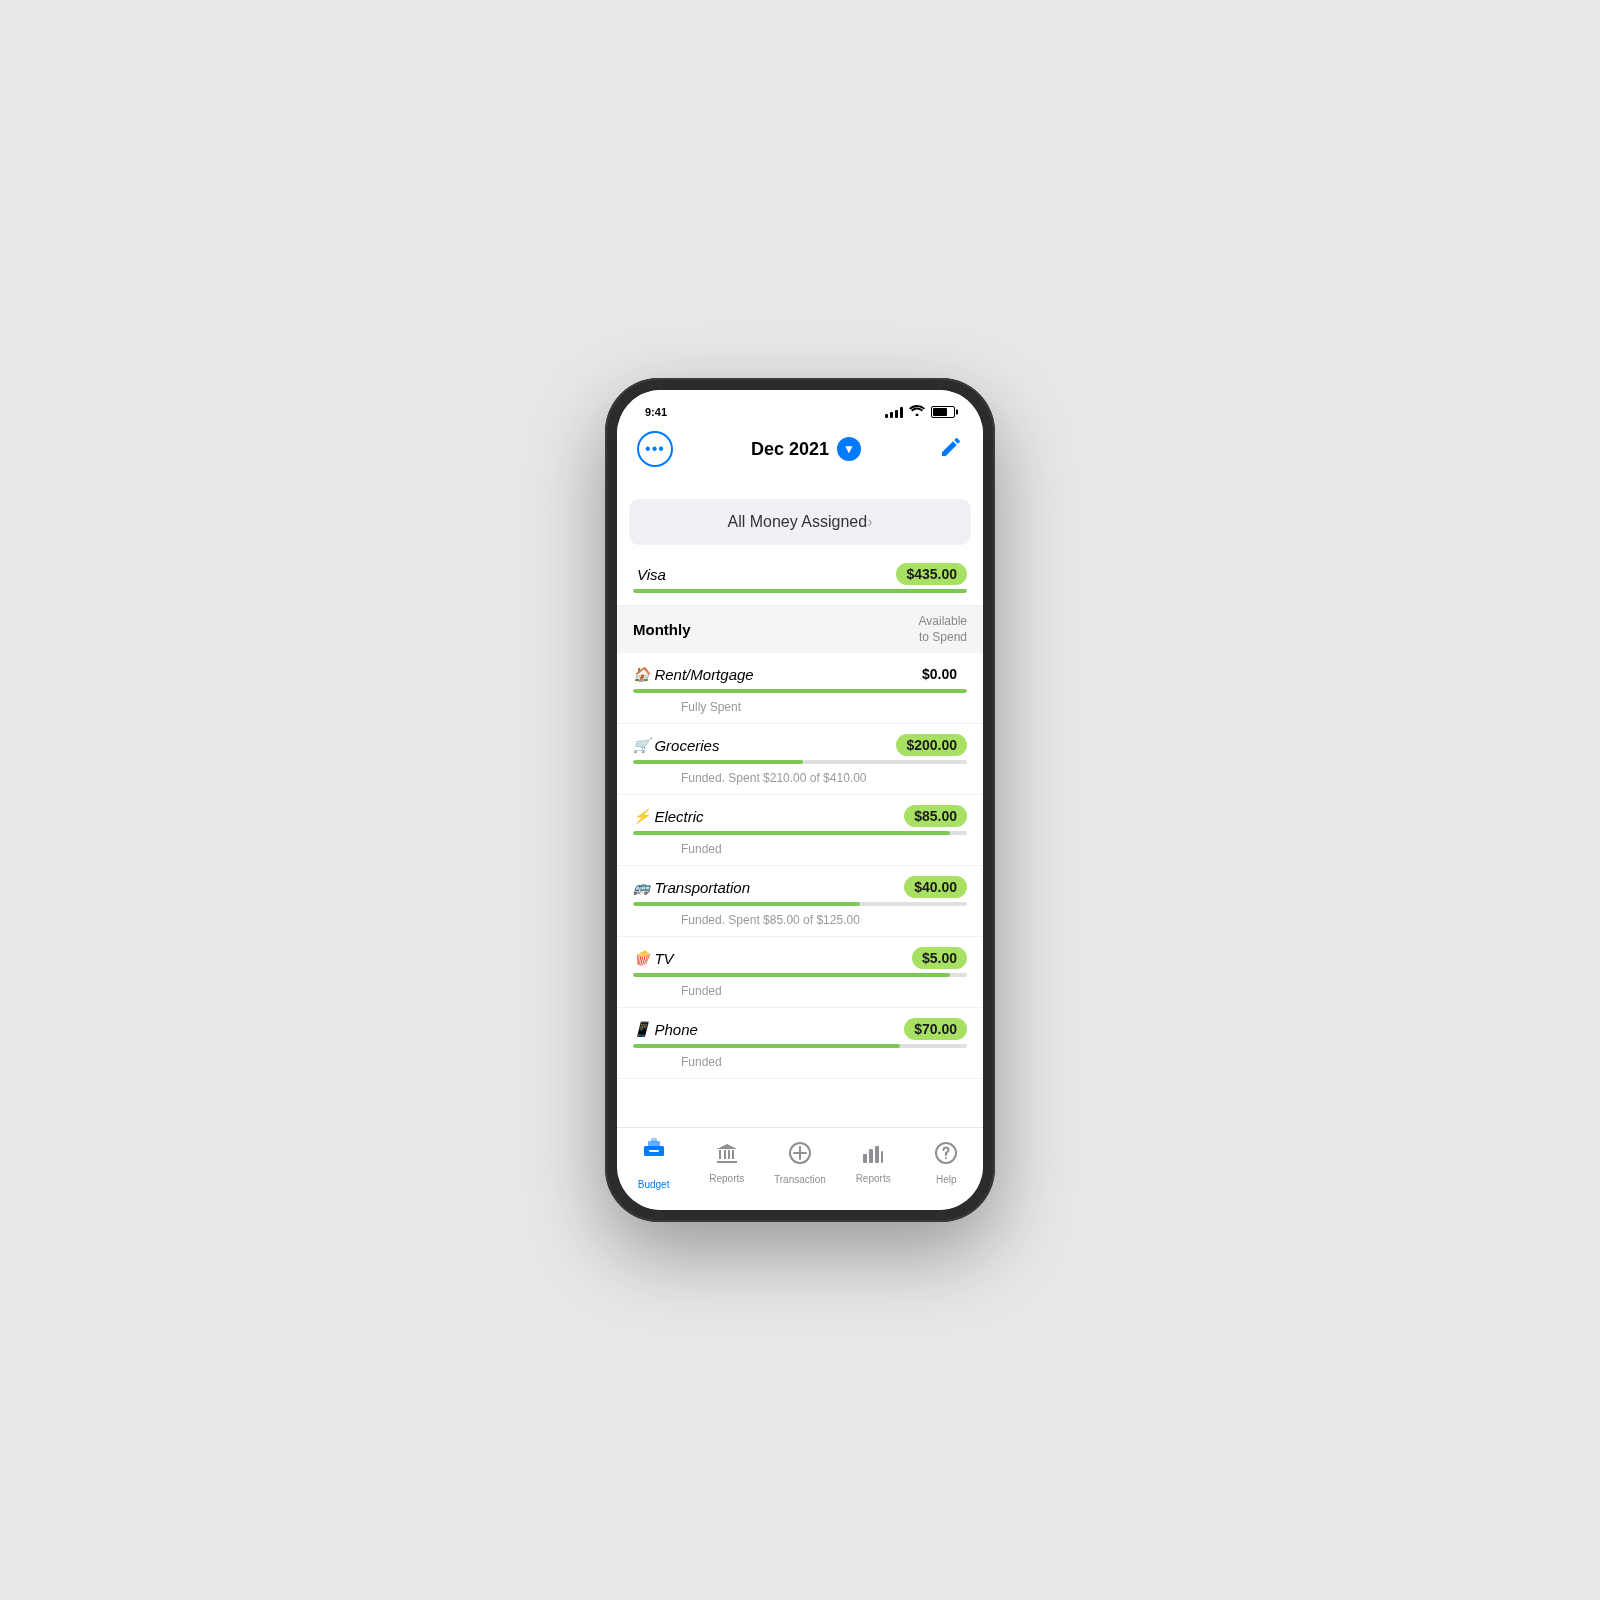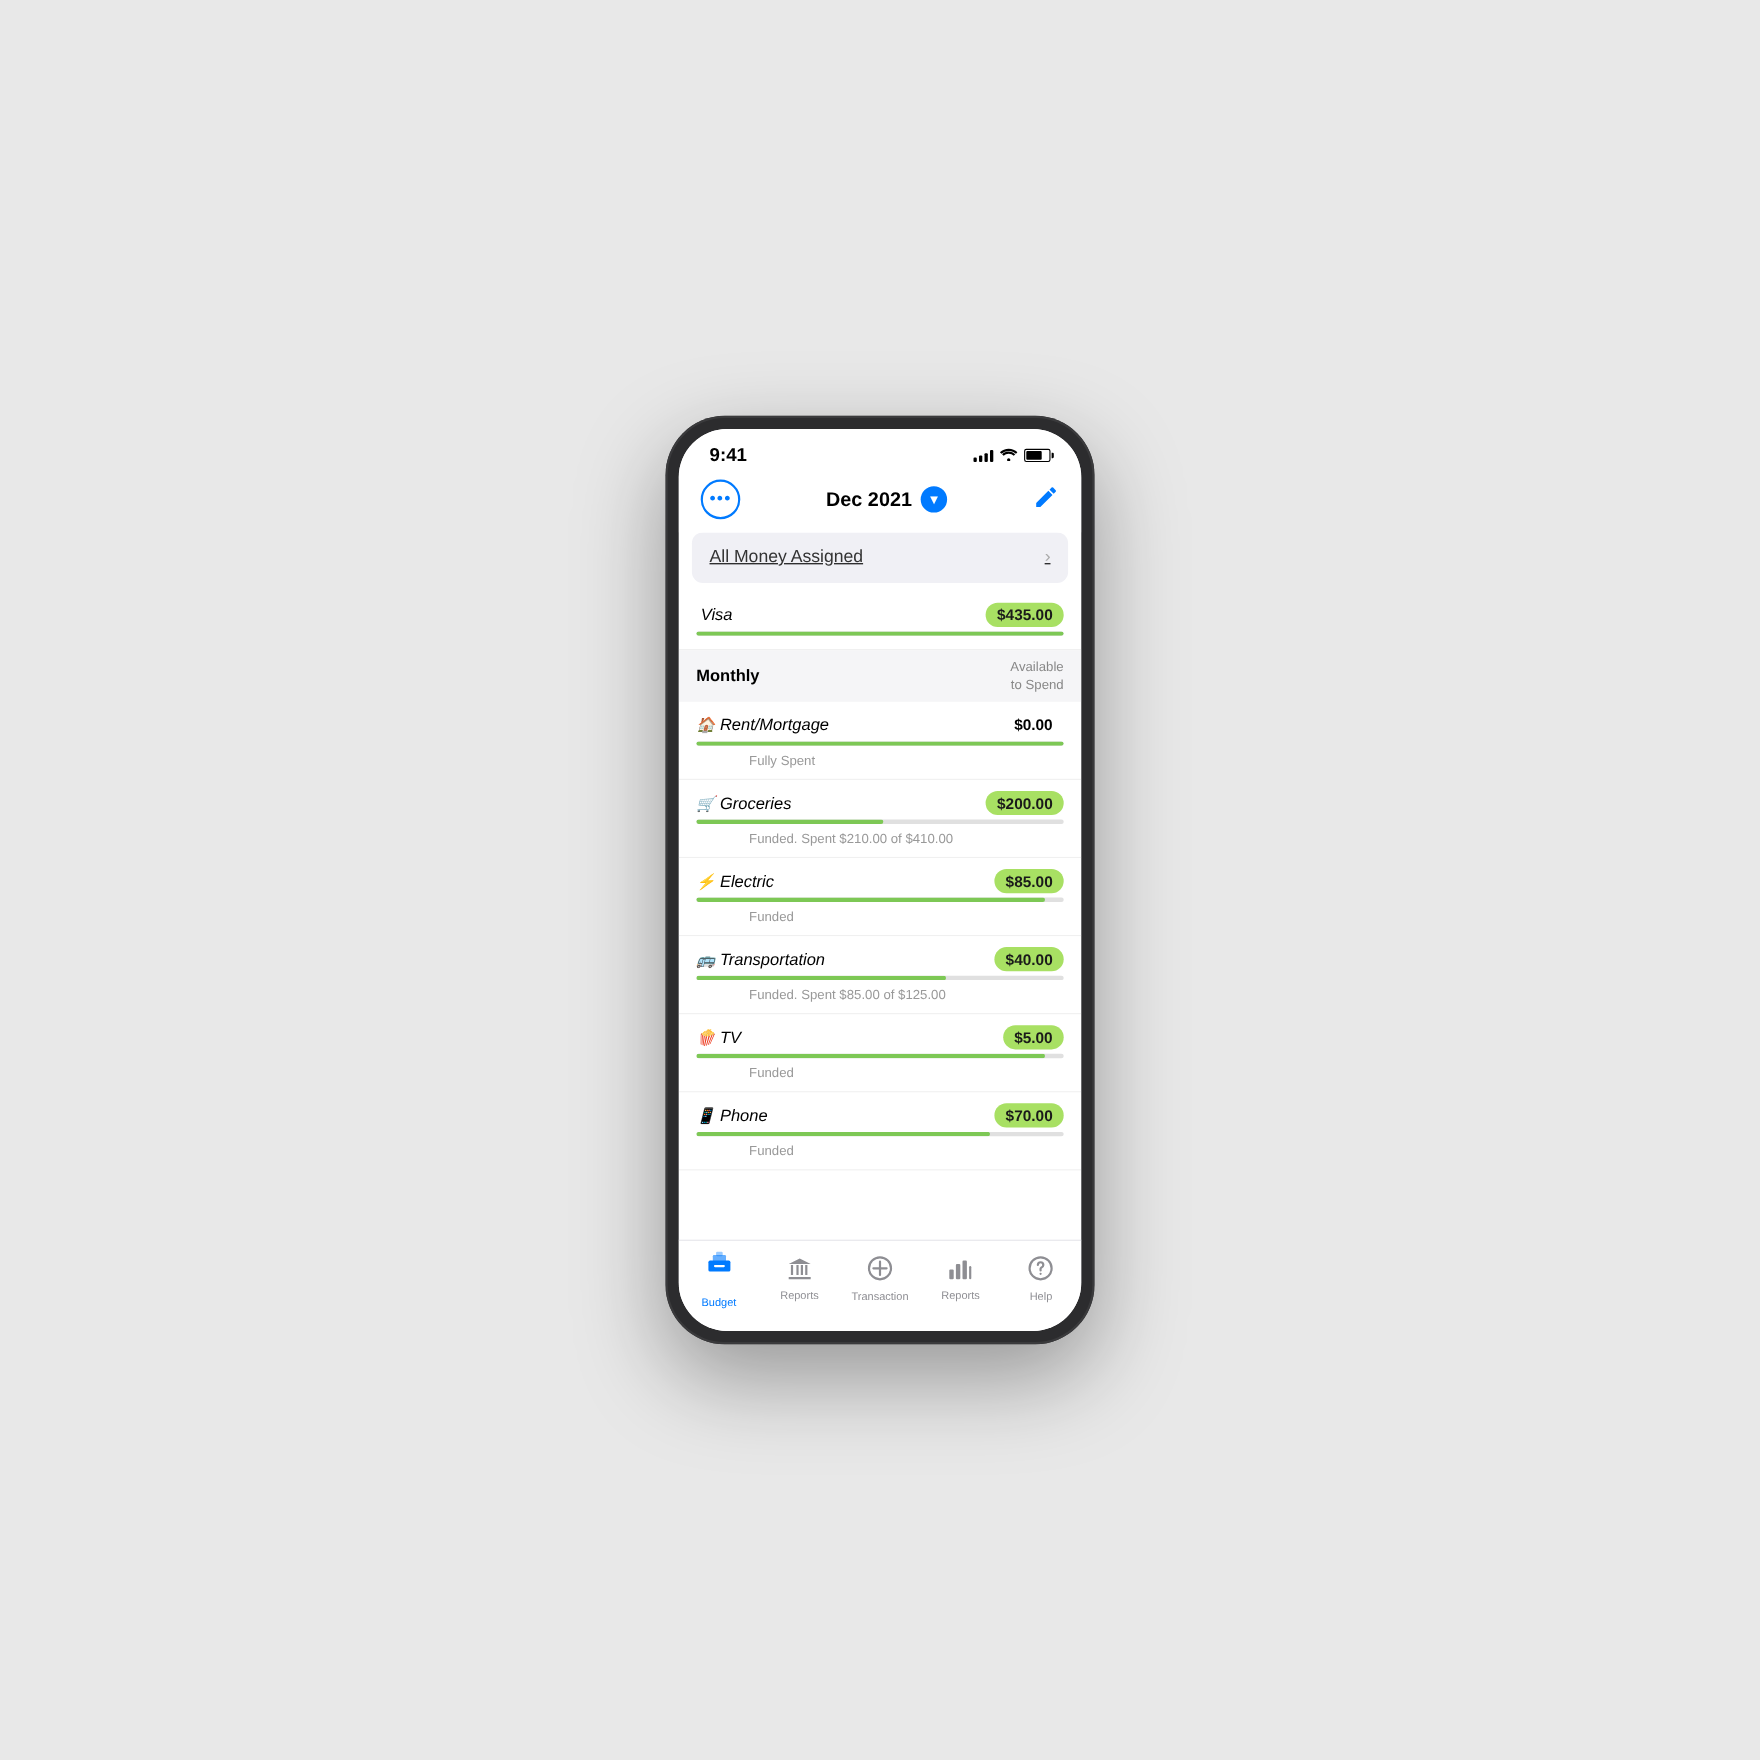--- a/index.html
+++ b/index.html
@@ -33,21 +33,21 @@
     
     .status-bar {
       display: flex;
       justify-content: space-between;
       align-items: center;
       padding: 14px 28px 4px;
       background: #fff;
       flex-shrink: 0;
     }
     .status-time {
-      font-size: 17px;
+      font-size: 11px;
       font-weight: 600;
       color: #000;
     }
     .status-icons {
       display: flex;
       align-items: center;
       gap: 6px;
     }
     .signal-bars {
       display: flex;
@@ -141,28 +141,27 @@
     
     .content {
       flex: 1;
       overflow-y: auto;
       overflow-x: hidden;
     }
     .content::-webkit-scrollbar { display: none; }
     
     .money-banner {
       background: #f0f0f5;
-      margin: 0 12px 8px;
+      margin: 20px 12px 8px;
       border-radius: 10px;
       display: flex;
       align-items: center;
-      justify-content: space-between;
+      justify-content: center;
       padding: 14px 16px;
       cursor: pointer;
-      text-decoration: underline;
     }
     .money-banner-text {
       font-size: 16px;
       color: #333;
     }
     .money-banner-chevron {
       color: #aaa;
       font-size: 16px;
     }
     

